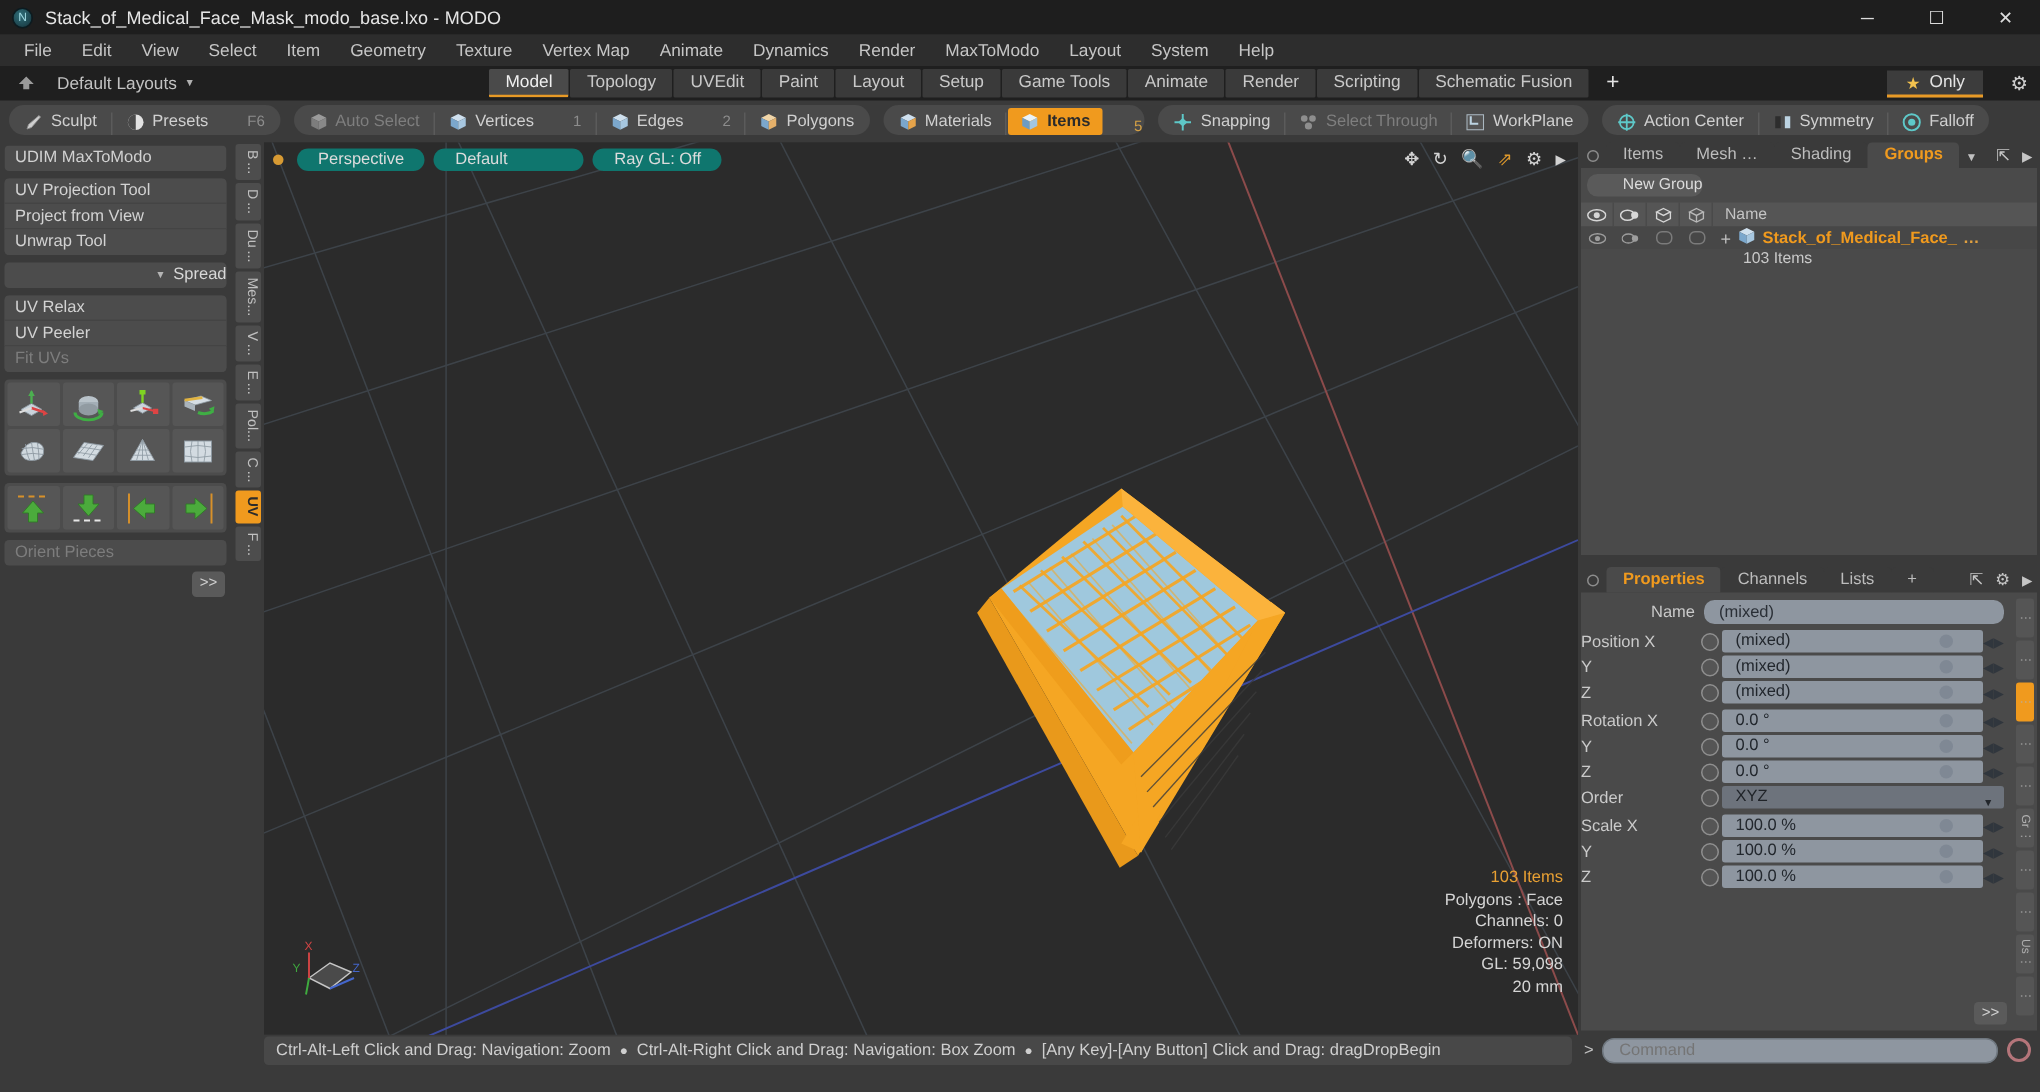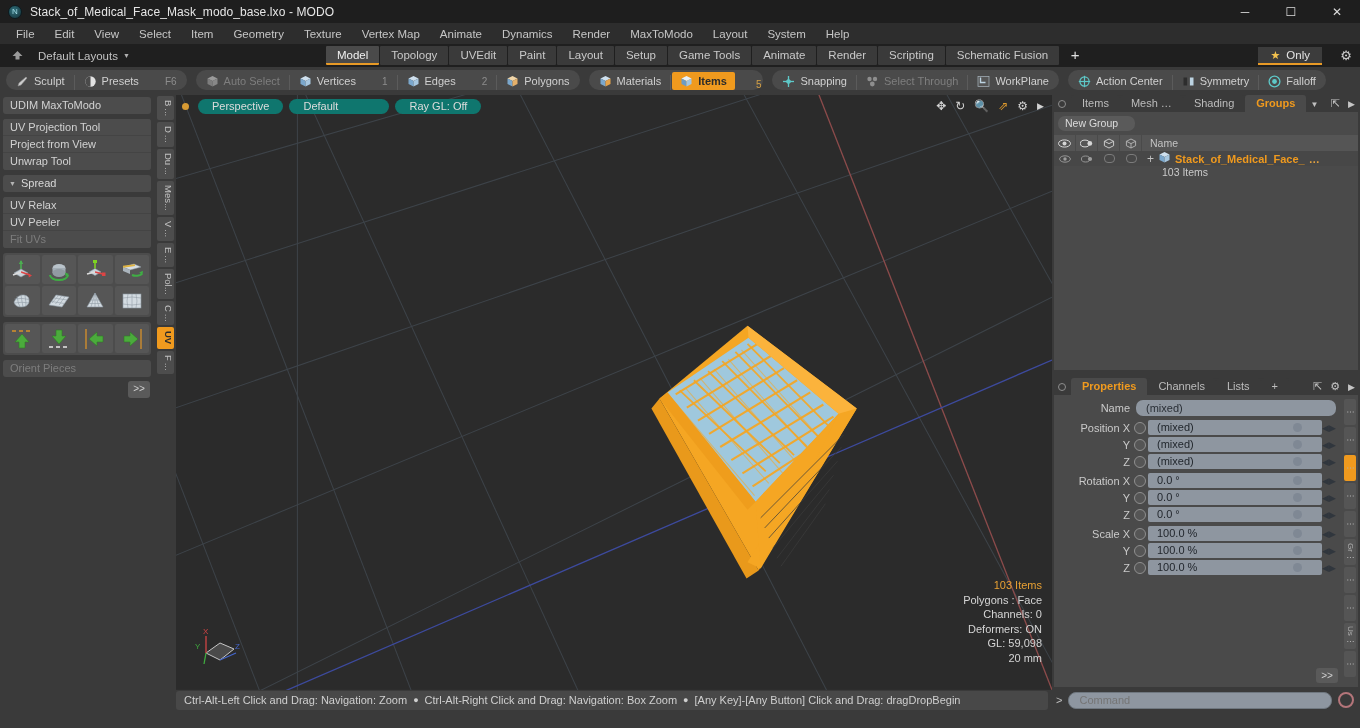--- a/index.html
+++ b/index.html
@@ -83,21 +83,21 @@
   .leftpanel { width: 154px; background: #3a3a3a; padding: 4px 3px 0 3px; }
   .lp-group { margin-bottom: 5px; border-radius: 3px; overflow: hidden; background: #4c4c4c; }
   .lp-row {
     height: 17px; line-height: 17px; padding-left: 7px; color: #d2d2d2;
     font-size: 11px; background: #4c4c4c; border-bottom: 1px solid #444;
   }
   .lp-row:last-child { border-bottom: none; }
   .lp-row.dim { color: #7d7d7d; }
   .lp-header {
     height: 17px; line-height: 17px; padding-left: 6px; color: #d8d8d8; font-size: 11px;
-    background: #4c4c4c; border-radius: 3px; margin-bottom: 5px; display:flex; align-items:center; gap:5px;
+    background: #4c4c4c; border-radius: 3px; margin-bottom: 5px; display:flex; align-items:center; gap:5px;justify-content:flex-end;
   }
   .tri { font-size: 7px; color: #b4b4b4; }
   .icon-grid { display: grid; grid-template-columns: repeat(4, 1fr); gap: 2px; background:#4c4c4c; border-radius:3px; padding:2px; margin-bottom: 5px; }
   .icon-cell { height: 29px; background: #565656; border-radius: 2px; display:flex; align-items:center; justify-content:center; }
   .icon-cell svg { display:block; }
   .arrow-cell { height: 29px; background: #565656; border-radius: 2px; display:flex; align-items:center; justify-content:center; position:relative;}
   .orient { height: 17px; line-height:17px; padding-left:7px; color:#7d7d7d; font-size:11px; background:#4c4c4c; border-radius:3px; margin-bottom:4px;}
   .dd-btn { float:right; width:22px; height:17px; background:#5a5a5a; border-radius:3px; color:#cfcfcf; font-size:10px; text-align:center; line-height:16px; margin-right:1px;}
 
   
@@ -135,21 +135,21 @@
     padding: 0 11px; height: 17px; line-height: 17px; font-size: 11px; color: #bdbdbd;
     background: #3a3a3a; border-radius: 3px 3px 0 0;
   }
   .rp-tab.active { background: #4a4a4a; color: #f09a1e; font-weight:bold; }
   .rp-tabicons { position:absolute; right:5px; bottom:2px; display:flex; gap:8px; align-items:center; color:#c5c5c5; font-size:11px;}
   .rp-caret { color:#c0c0c0; font-size:8px; padding:0 4px 3px 4px;}
 
   .rp-body { background: #4a4a4a; margin: 0 2px; }
   .newgroup {
     margin: 4px 0 4px 4px; width: 77px; height: 15px; line-height: 15px; background: #5a5a5a;
-    border-radius: 7px; color: #dcdcdc; font-size: 10.5px; padding-left: 7px;
+    border-radius: 7px; color: #dcdcdc; font-size: 10.5px; padding-left: 7px; text-align: right;
   }
   .tree-head { display:flex; height: 16px; background: #555; align-items:center; font-size:10.5px; color:#c4c4c4;}
   .th-ico { width: 22px; display:flex; align-items:center; justify-content:center; border-right:1px solid #4a4a4a; height:16px;}
   .th-name { padding-left: 8px; }
   .tree-row { display:flex; height: 15px; align-items:center; background:#474747;}
   .tr-ico { width: 22px; display:flex; align-items:center; justify-content:center; height:15px; }
   .chkbox { width:11px;height:9px;border:1px solid #7b7b7b;border-radius:4px; }
   .tree-name { padding-left: 5px; color: #f09a1e; font-weight: bold; font-size: 11px; display:flex; align-items:center; gap:4px;}
   .tree-sub { text-align:left; padding-left: 108px; color:#c9c9c9; font-size:10.5px; background:#4a4a4a; height:14px;}
   .tree-blank { background: #4a4a4a; }
@@ -160,21 +160,21 @@
   .prop-body { background:#4a4a4a; margin: 0 2px; flex: 1; position:relative; display:flex;}
   .prop-main { flex: 1; padding-top: 4px;}
   .prop-name-row { display:flex; align-items:center; height:17px; margin-bottom:3px;}
   .prop-label { width: 82px; text-align:right; padding-right:6px; color:#cacaca; font-size:11px; }
   .prop-field {
     flex:1; margin-right: 6px; height: 16px; background: #8e96a0; border-radius: 7px;
     color: #2a2f36; font-size: 11px; padding-left: 10px; line-height: 16px;
   }
   .xform-head { background:#545454; height:15px; display:flex; align-items:center; gap:5px; padding-left:5px; color:#d6d6d6; font-size:11px; margin-bottom:2px;}
   .prow { display:flex; align-items:center; height:17px; }
-  .p-lbl { width:80px; text-align:right; padding-right:4px; color:#cacaca; font-size:11px; }
+  .p-lbl { width:80px; text-align:left; padding-right:4px; color:#cacaca; font-size:11px; }
   .p-radio { width:12px;height:12px;border-radius:50%;border:1px solid #8f8f8f;background:#555; flex:none; margin-right:2px;}
   .p-val {
     flex:1; height:15px; background:#8e96a0; border-radius:2px; color:#22272d; font-size:11px;
     padding-left:9px; line-height:15px; display:flex; align-items:center; position:relative;
   }
   .p-val .knob { position:absolute; right:20px; width:9px;height:9px;border-radius:50%;background:#7f8894;}
   .p-spin { width:14px; text-align:center; color:#30363d; font-size:9px;}
   .p-dd { flex:1; height:15px; background:#6d737c; border-radius:2px; color:#1f2328; font-size:11px; padding-left:9px; line-height:15px; margin-right:6px; position:relative;}
   .p-dd .dc { position:absolute; right:7px; top:4px; font-size:7px; color:#22262b;}
   .p-end { width:6px; }
@@ -856,20 +856,25 @@
             <div class="p-lbl">Z</div>
             <div class="p-radio"></div>
             <div class="p-val">
                 <span>0.0 °</span>
                 <span class="knob"></span>
               </div>
             <div class="p-spin">◀▶</div>
             <div class="p-end"></div>
           </div>
 
+          <div class="prow">
+            <div class="p-lbl">Order</div>
+            <div class="p-radio"></div>
+            <div class="p-dd"><span>XYZ</span><span class="dc">▼</span></div>
+          </div>
 
           <div class="prow" style="margin-top:2px">
             <div class="p-lbl">Scale X</div>
             <div class="p-radio"></div>
             <div class="p-val">
                 <span>100.0 %</span>
                 <span class="knob"></span>
               </div>
             <div class="p-spin">◀▶</div>
             <div class="p-end"></div>

